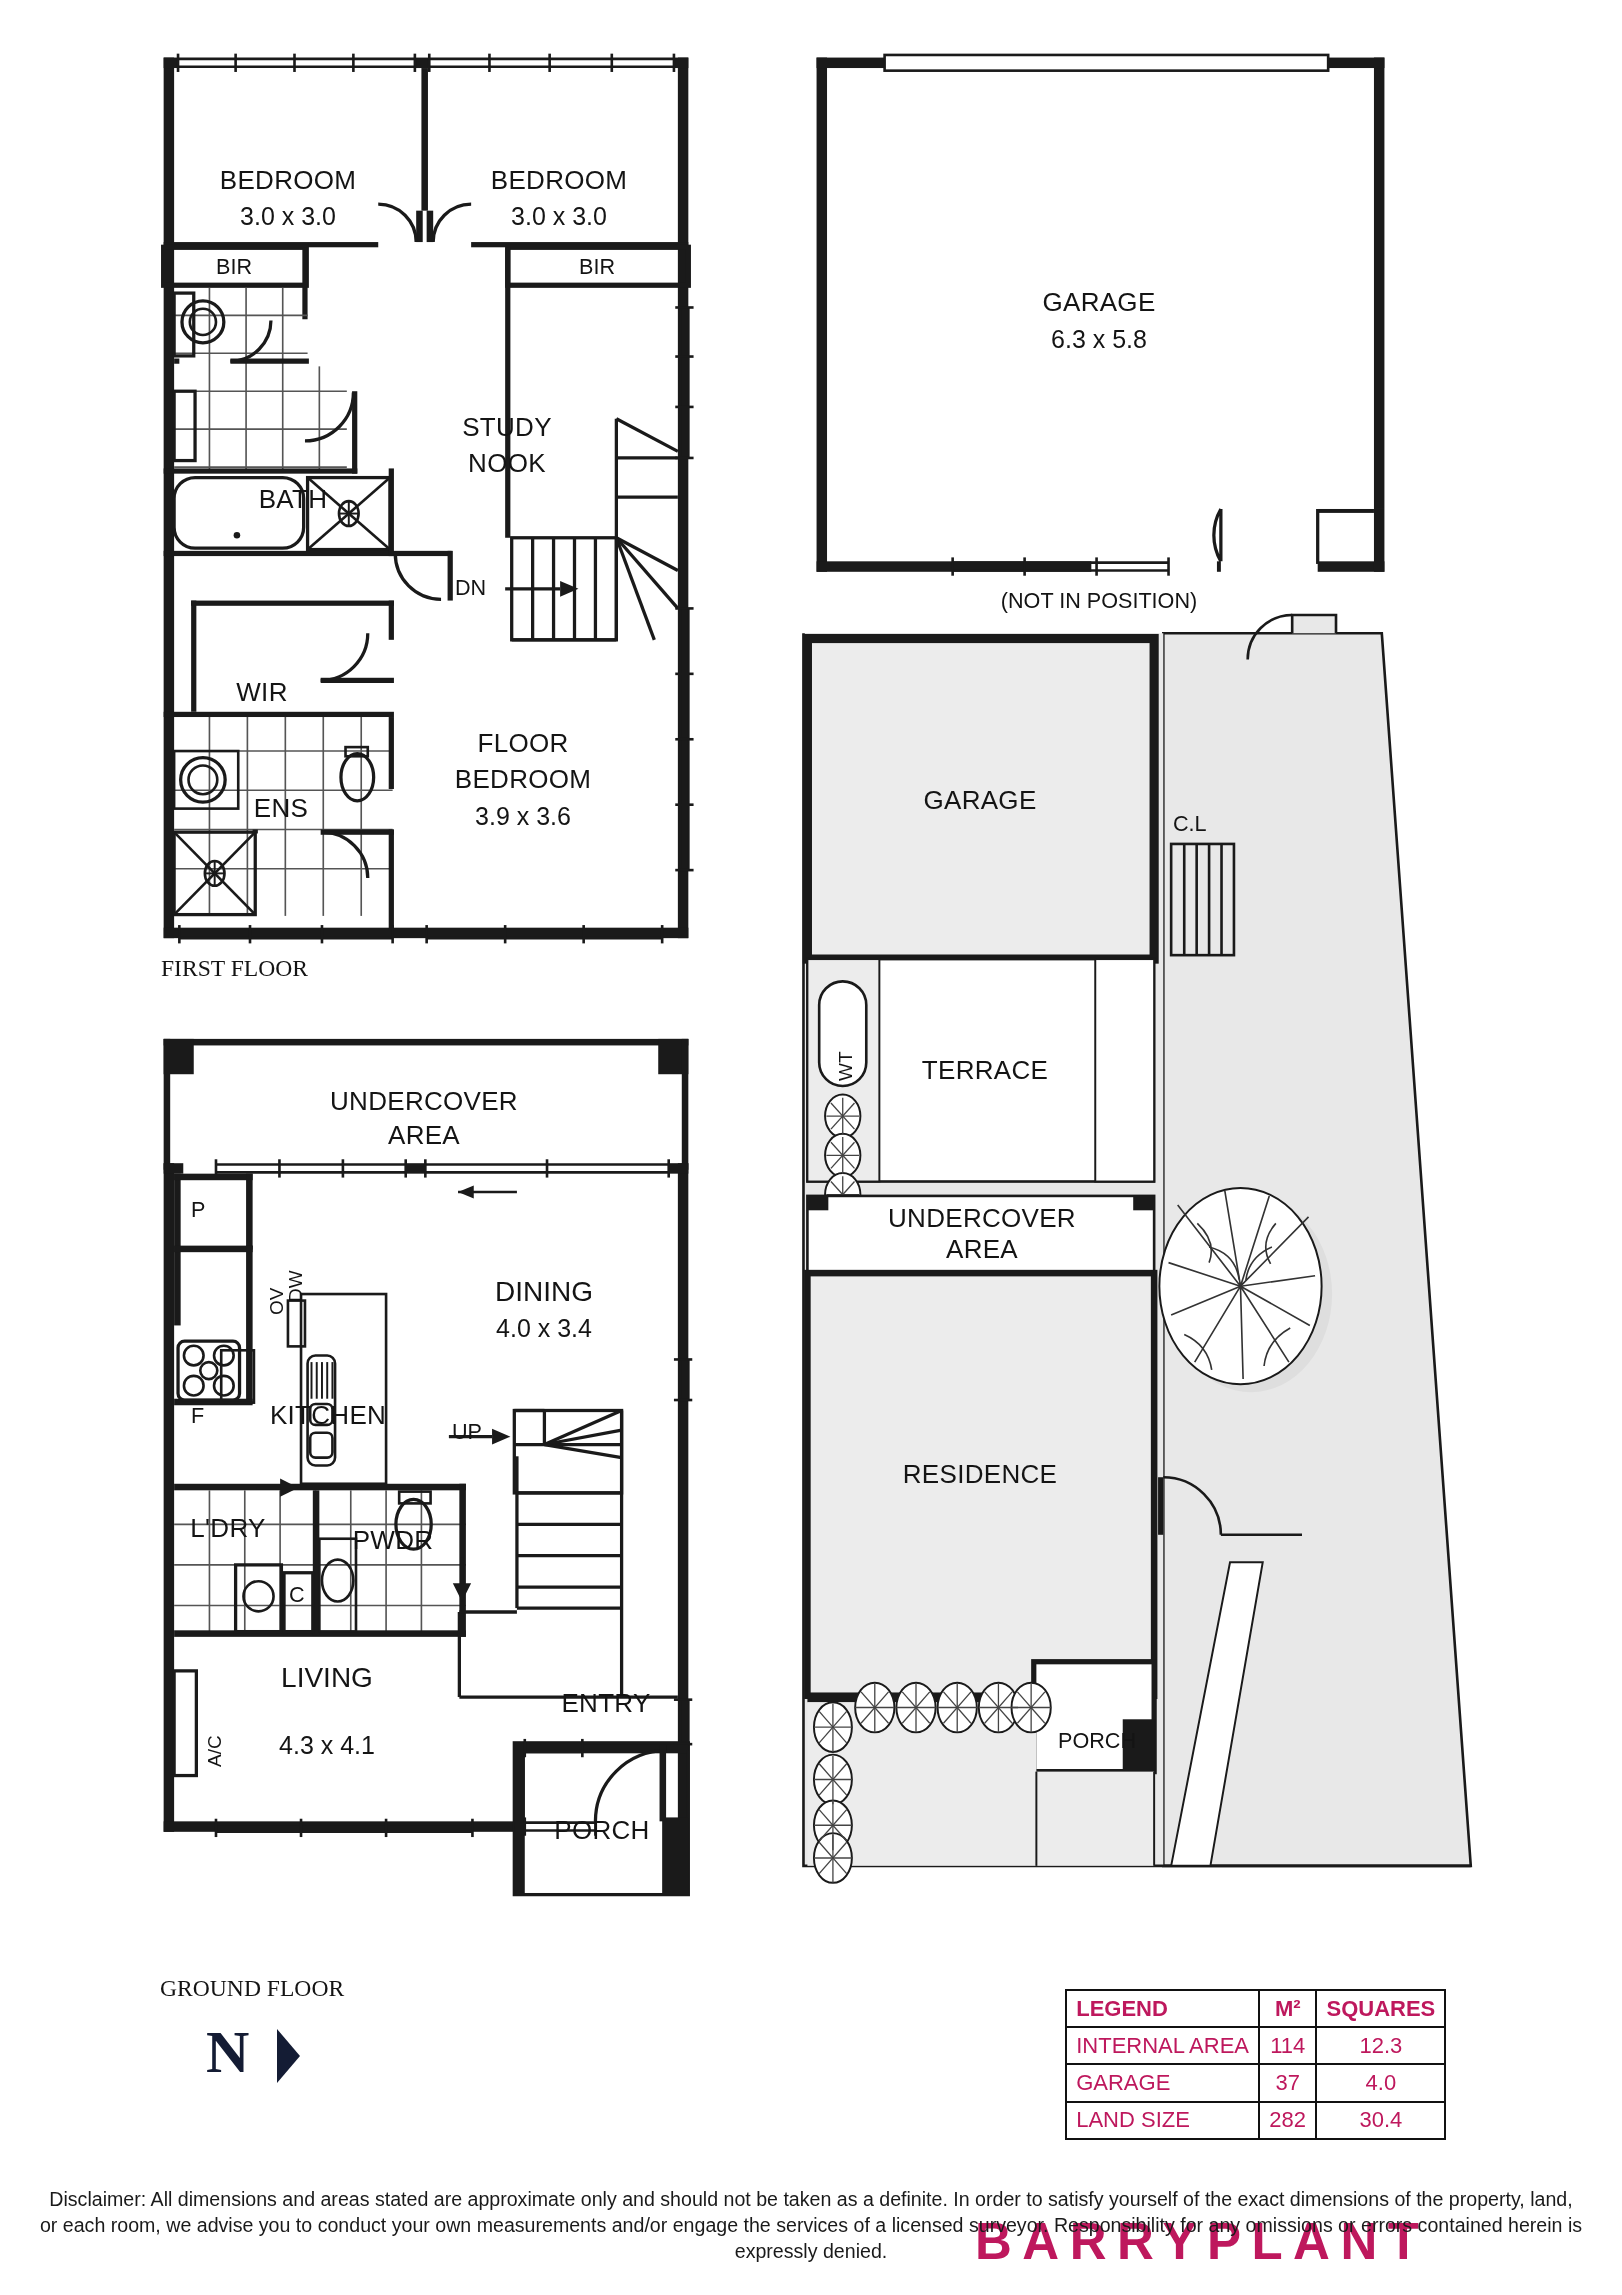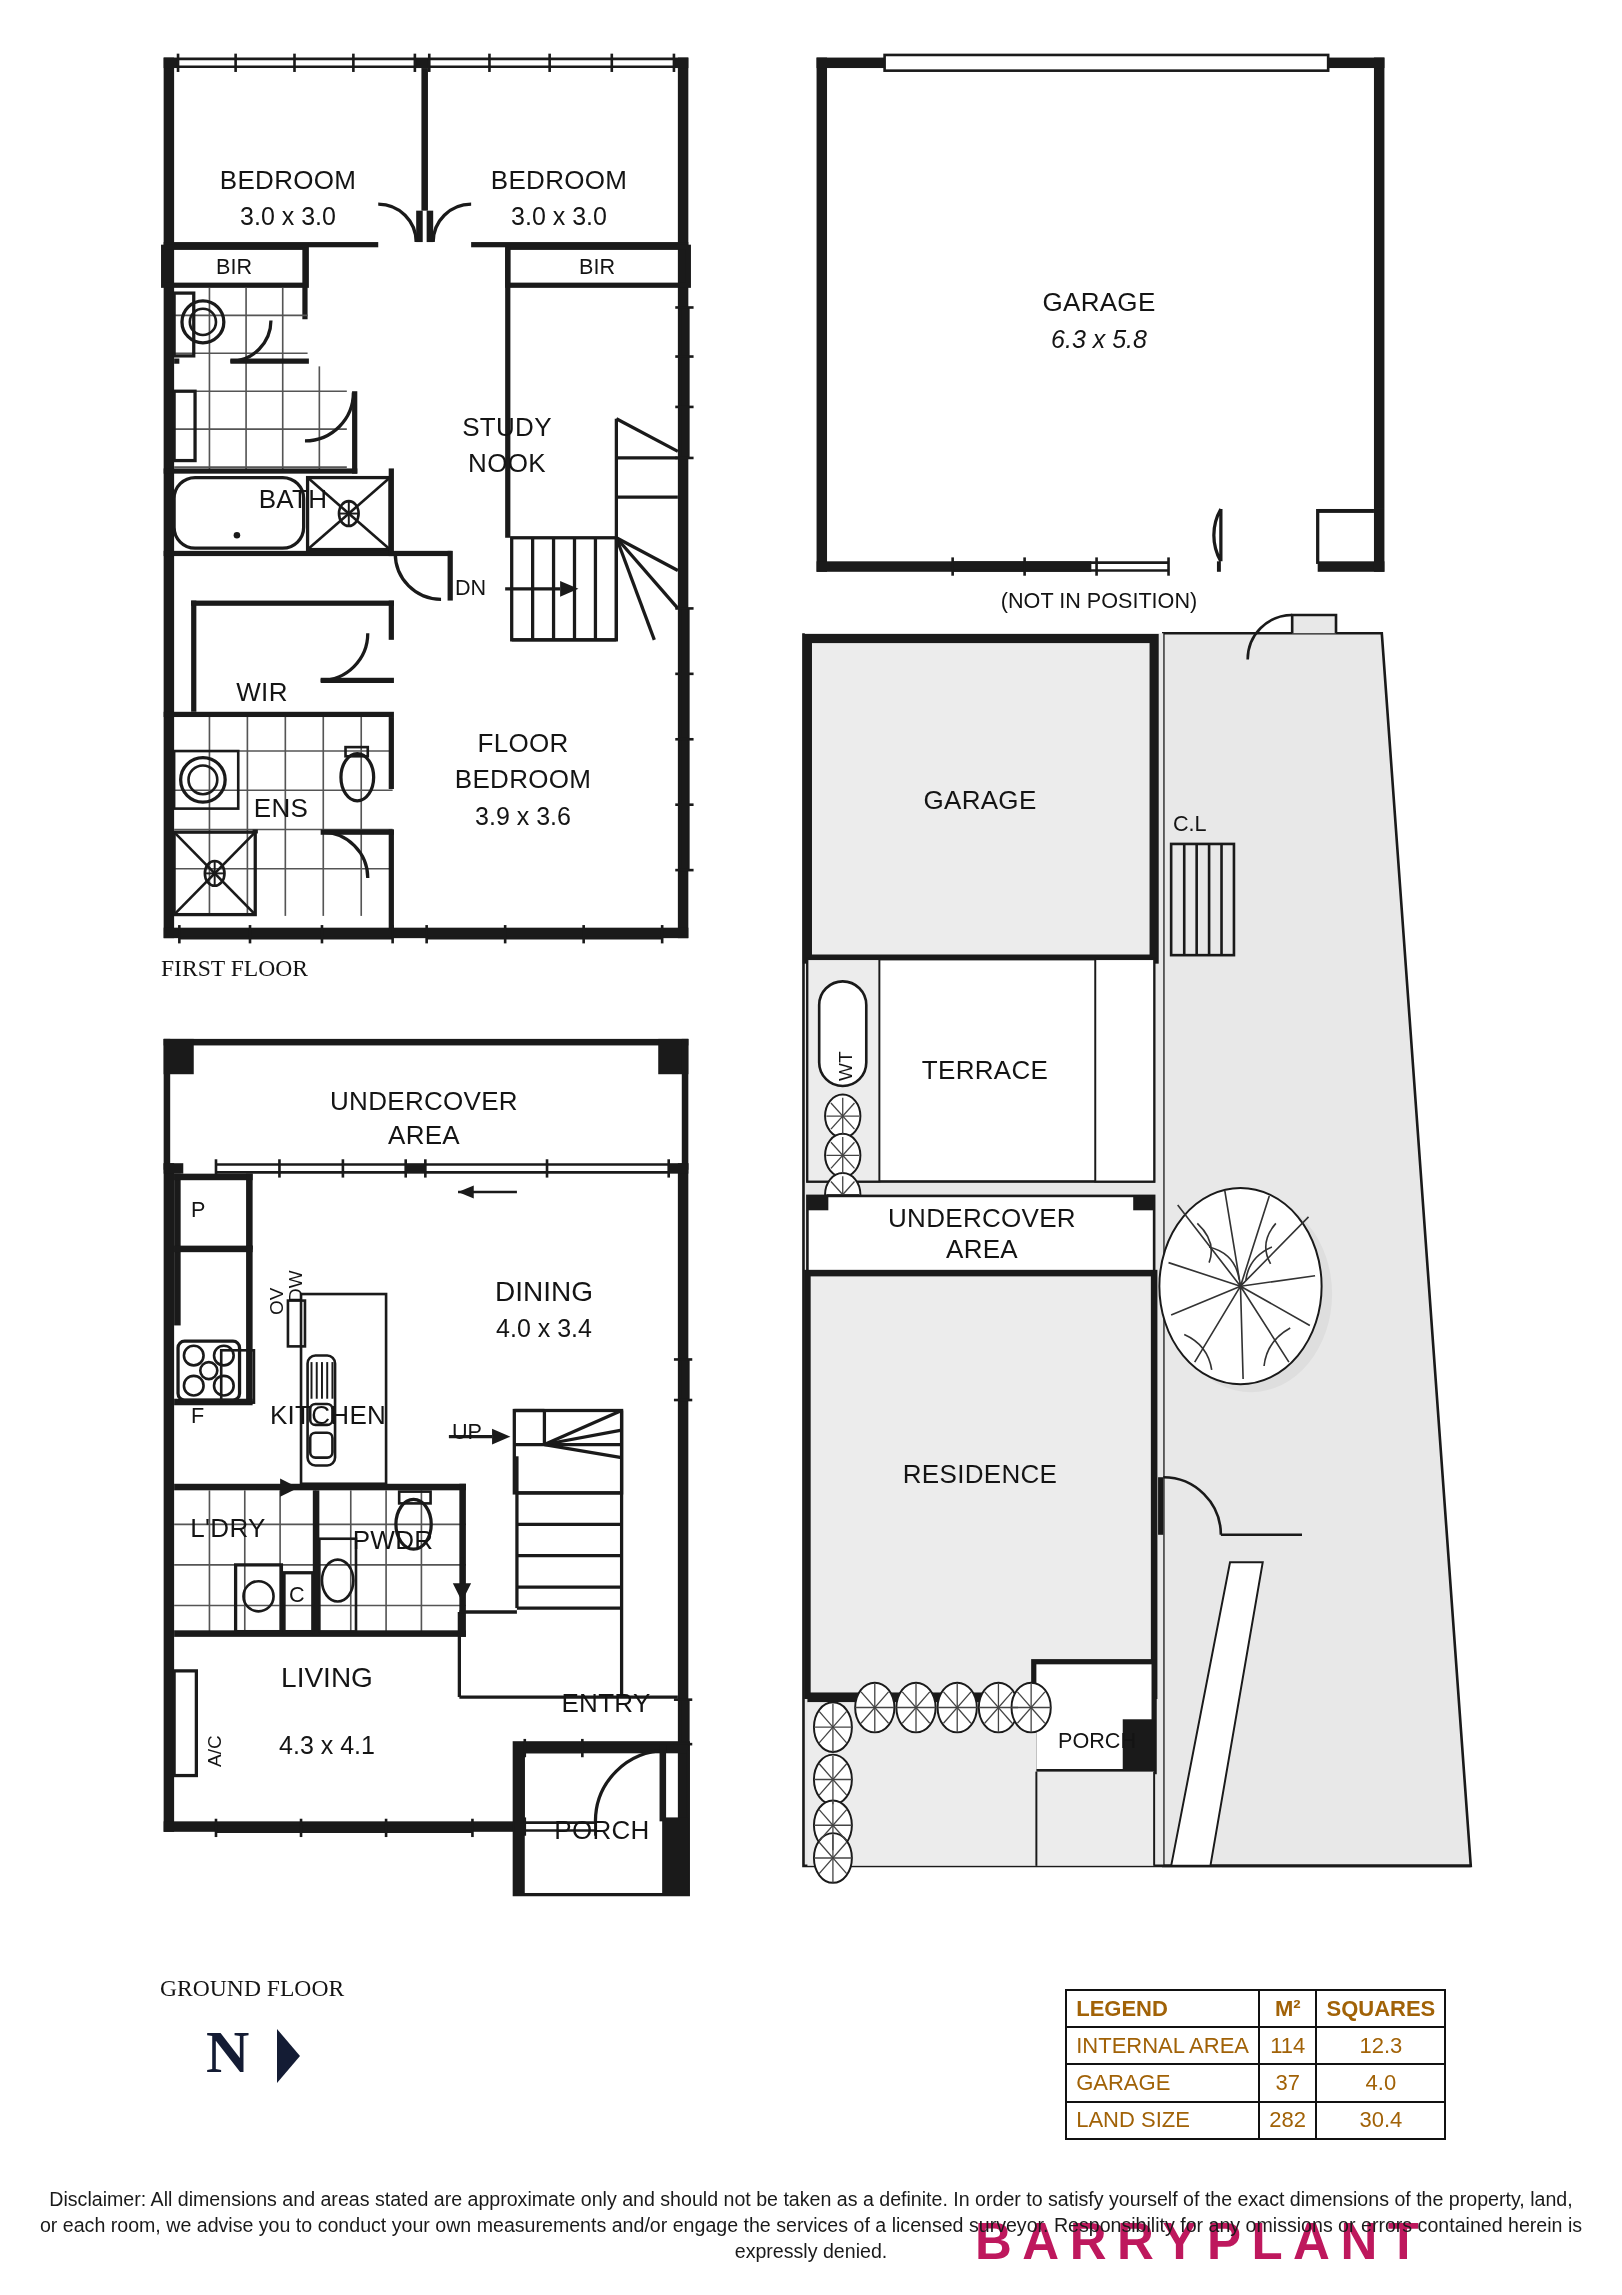--- a/index.html
+++ b/index.html
@@ -9,21 +9,21 @@
   .lbl{position:absolute;font-family:"Liberation Sans",sans-serif;color:#141414;white-space:nowrap;}
   .rm{font-size:26px;font-weight:400;letter-spacing:0.3px;}
   .rm-big{font-size:28px;}
   .dim{font-size:25px;}
   .sml{font-size:21.6px;}
   .tiny{font-size:19px;}
   .ctr{transform:translateX(-50%);text-align:center;}
   .rot90{transform:rotate(-90deg);transform-origin:left top;}
   .floorlbl{font-size:23.6px;font-family:Liberation Serif, serif;}
   .legend{position:absolute;left:1065px;top:1989px;border-collapse:collapse;font-family:"Liberation Sans",sans-serif;}
-  .legend td,.legend th{border:2px solid #111;font-size:22px;padding:4.6px 9.2px;color:#a16207;background:#fff;}
+  .legend td,.legend th{border:2px solid #111;font-size:22px;padding:4.6px 9.2px;color:#be185d;background:#fff;}
   .legend th{font-weight:bold;text-align:center;}
   .legend th.first{text-align:left;}
   .legend td.num{text-align:center;}
   .legend td.nm{text-align:left;}
   .disc{position:absolute;left:39px;top:2186px;width:1544px;text-align:center;font-size:19.6px;line-height:1.33;color:#1a1a1a;}
   .wm{position:absolute;left:975px;top:2212px;font-size:51px;letter-spacing:10.5px;color:#be185d;font-weight:600;}
   .compass{position:absolute;left:206px;top:2022px;}
   .compass .n{font-family:"Liberation Serif",serif;font-size:60px;font-weight:bold;color:#141c34;line-height:1;}
   .compass .arrow{position:absolute;left:71px;top:6.5px;width:0;height:0;border-top:27.5px solid transparent;border-bottom:27.5px solid transparent;border-left:23.6px solid #141c34;}
 </style>
@@ -557,21 +557,21 @@
 <div class="lbl rm ctr" style="left:262px;top:677px;">WIR</div>
 <div class="lbl rm ctr" style="left:281px;top:793px;">ENS</div>
 
 <div class="lbl rm ctr" style="left:523px;top:728px;">FLOOR</div>
 <div class="lbl rm ctr" style="left:523px;top:764px;">BEDROOM</div>
 <div class="lbl dim ctr" style="left:523px;top:802px;">3.9 x 3.6</div>
 
 <div class="lbl floorlbl" style="left:161px;top:955px;">FIRST FLOOR</div>
 
 <div class="lbl rm ctr" style="left:1099px;top:287px;">GARAGE</div>
-<div class="lbl dim ctr" style="left:1099px;top:325px;font-style:italic;">6.3 x 5.8</div>
+<div class="lbl dim ctr" style="left:1099px;top:325px;">6.3 x 5.8</div>
 <div class="lbl sml ctr" style="left:1099px;top:588px;">(NOT IN POSITION)</div>
 
 <div class="lbl rm ctr" style="left:980px;top:785px;">GARAGE</div>
 <div class="lbl sml" style="left:1173px;top:811px;">C.L</div>
 <div class="lbl tiny rot90" style="left:835px;top:1081px;">WT</div>
 <div class="lbl rm ctr" style="left:985px;top:1055px;">TERRACE</div>
 <div class="lbl rm ctr" style="left:982px;top:1203px;">UNDERCOVER</div>
 <div class="lbl rm ctr" style="left:982px;top:1234px;">AREA</div>
 <div class="lbl rm ctr" style="left:980px;top:1459px;">RESIDENCE</div>
 <div class="lbl sml ctr" style="left:1097px;top:1728px;">PORCH</div>

